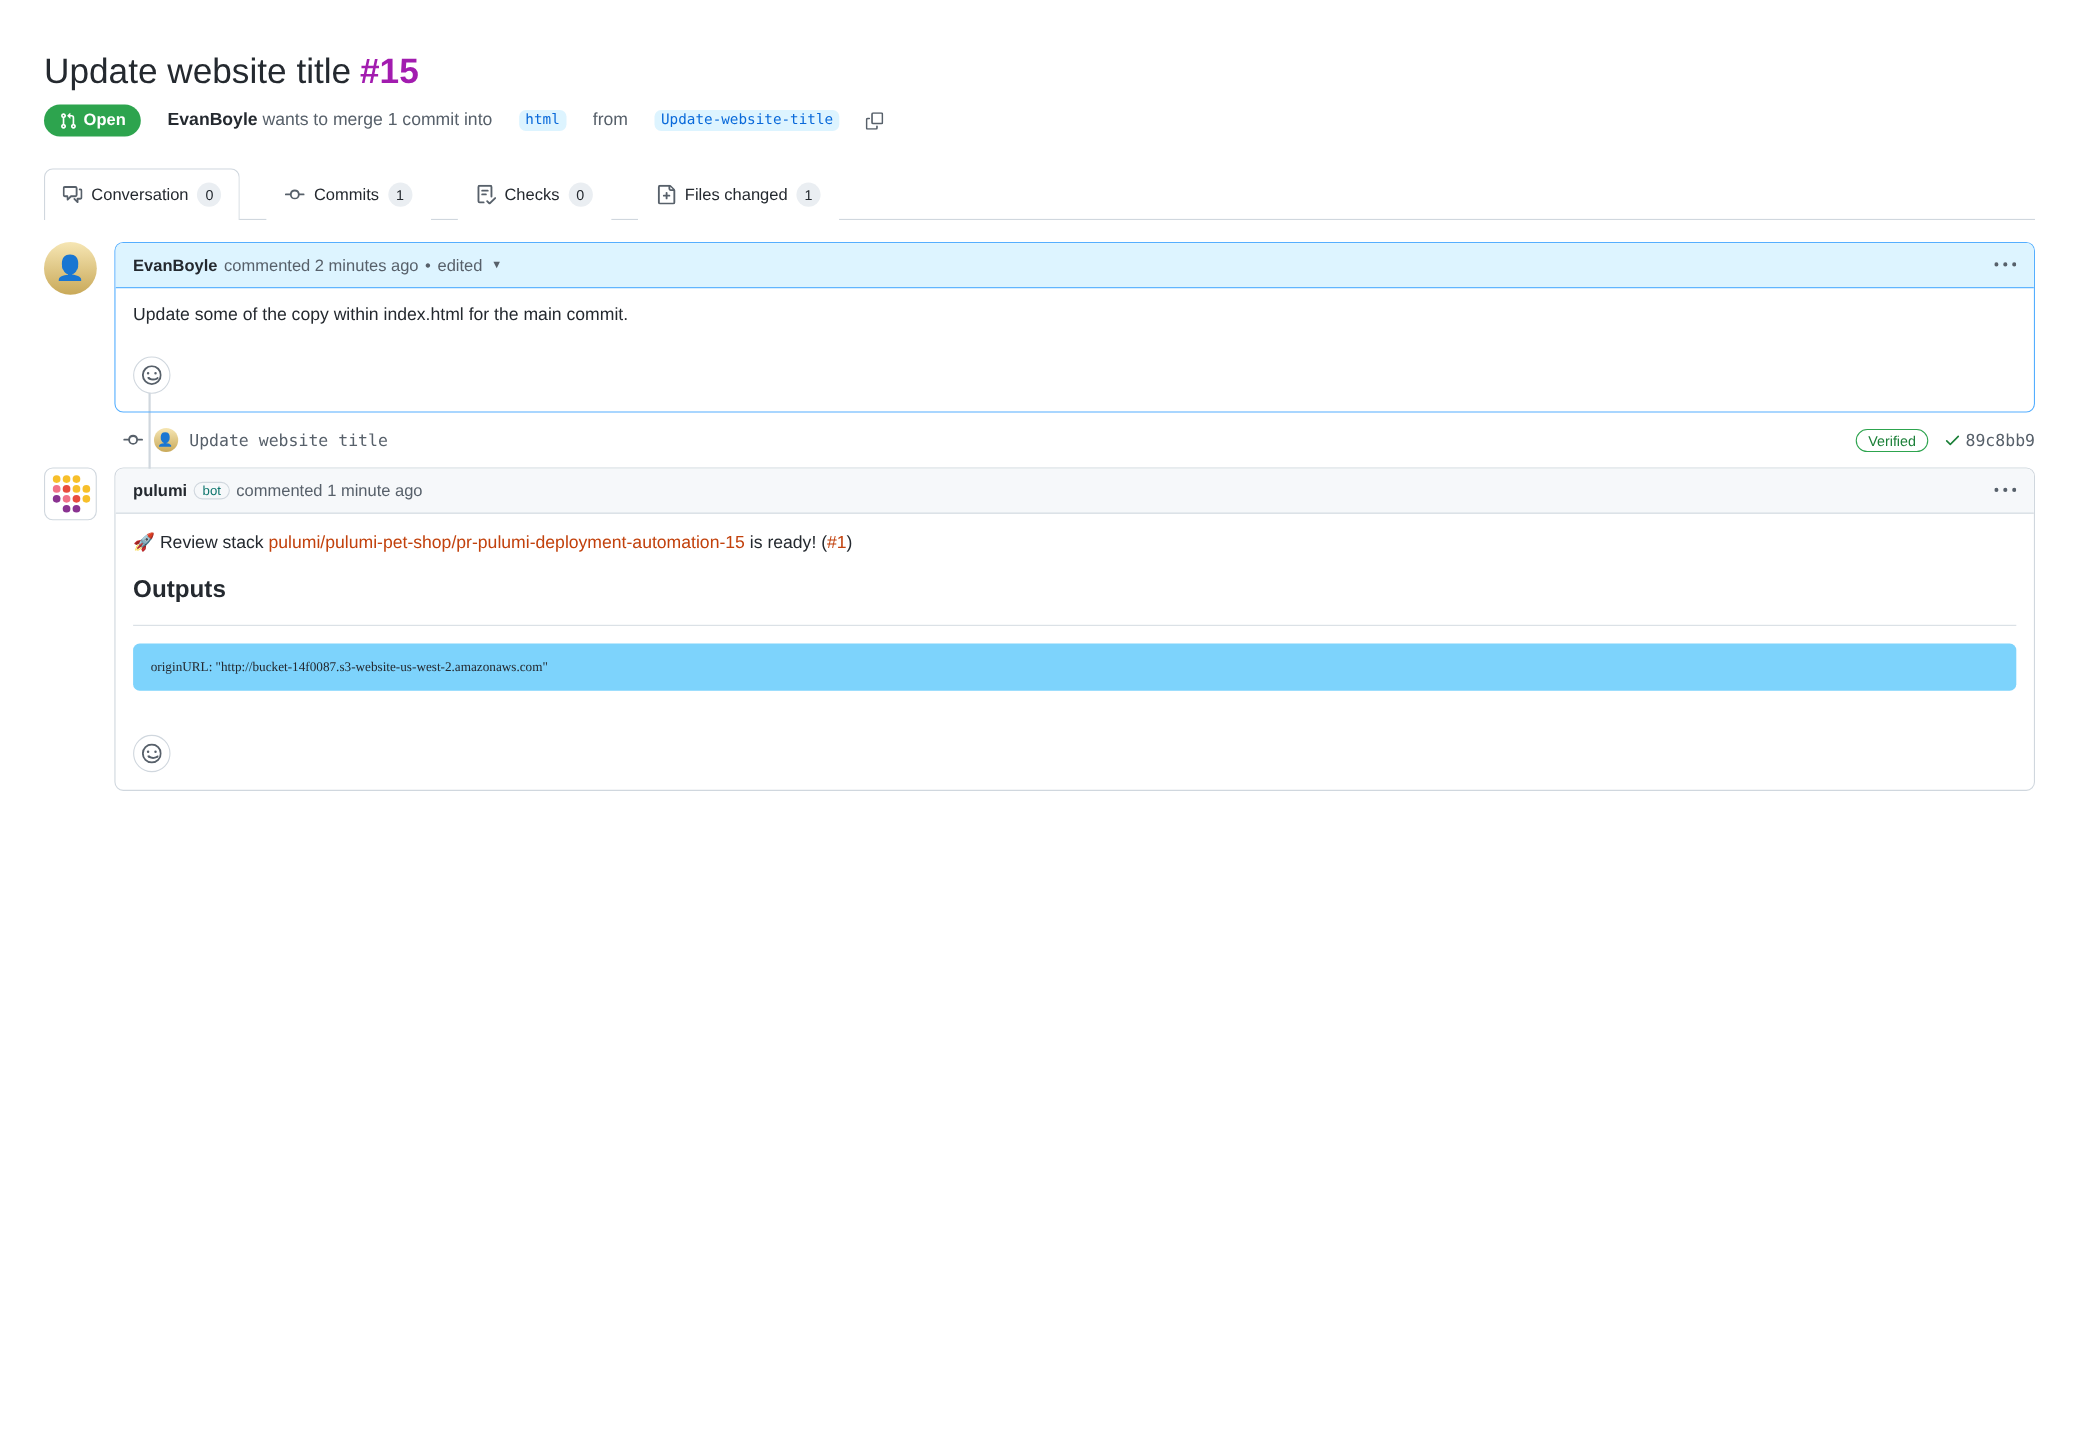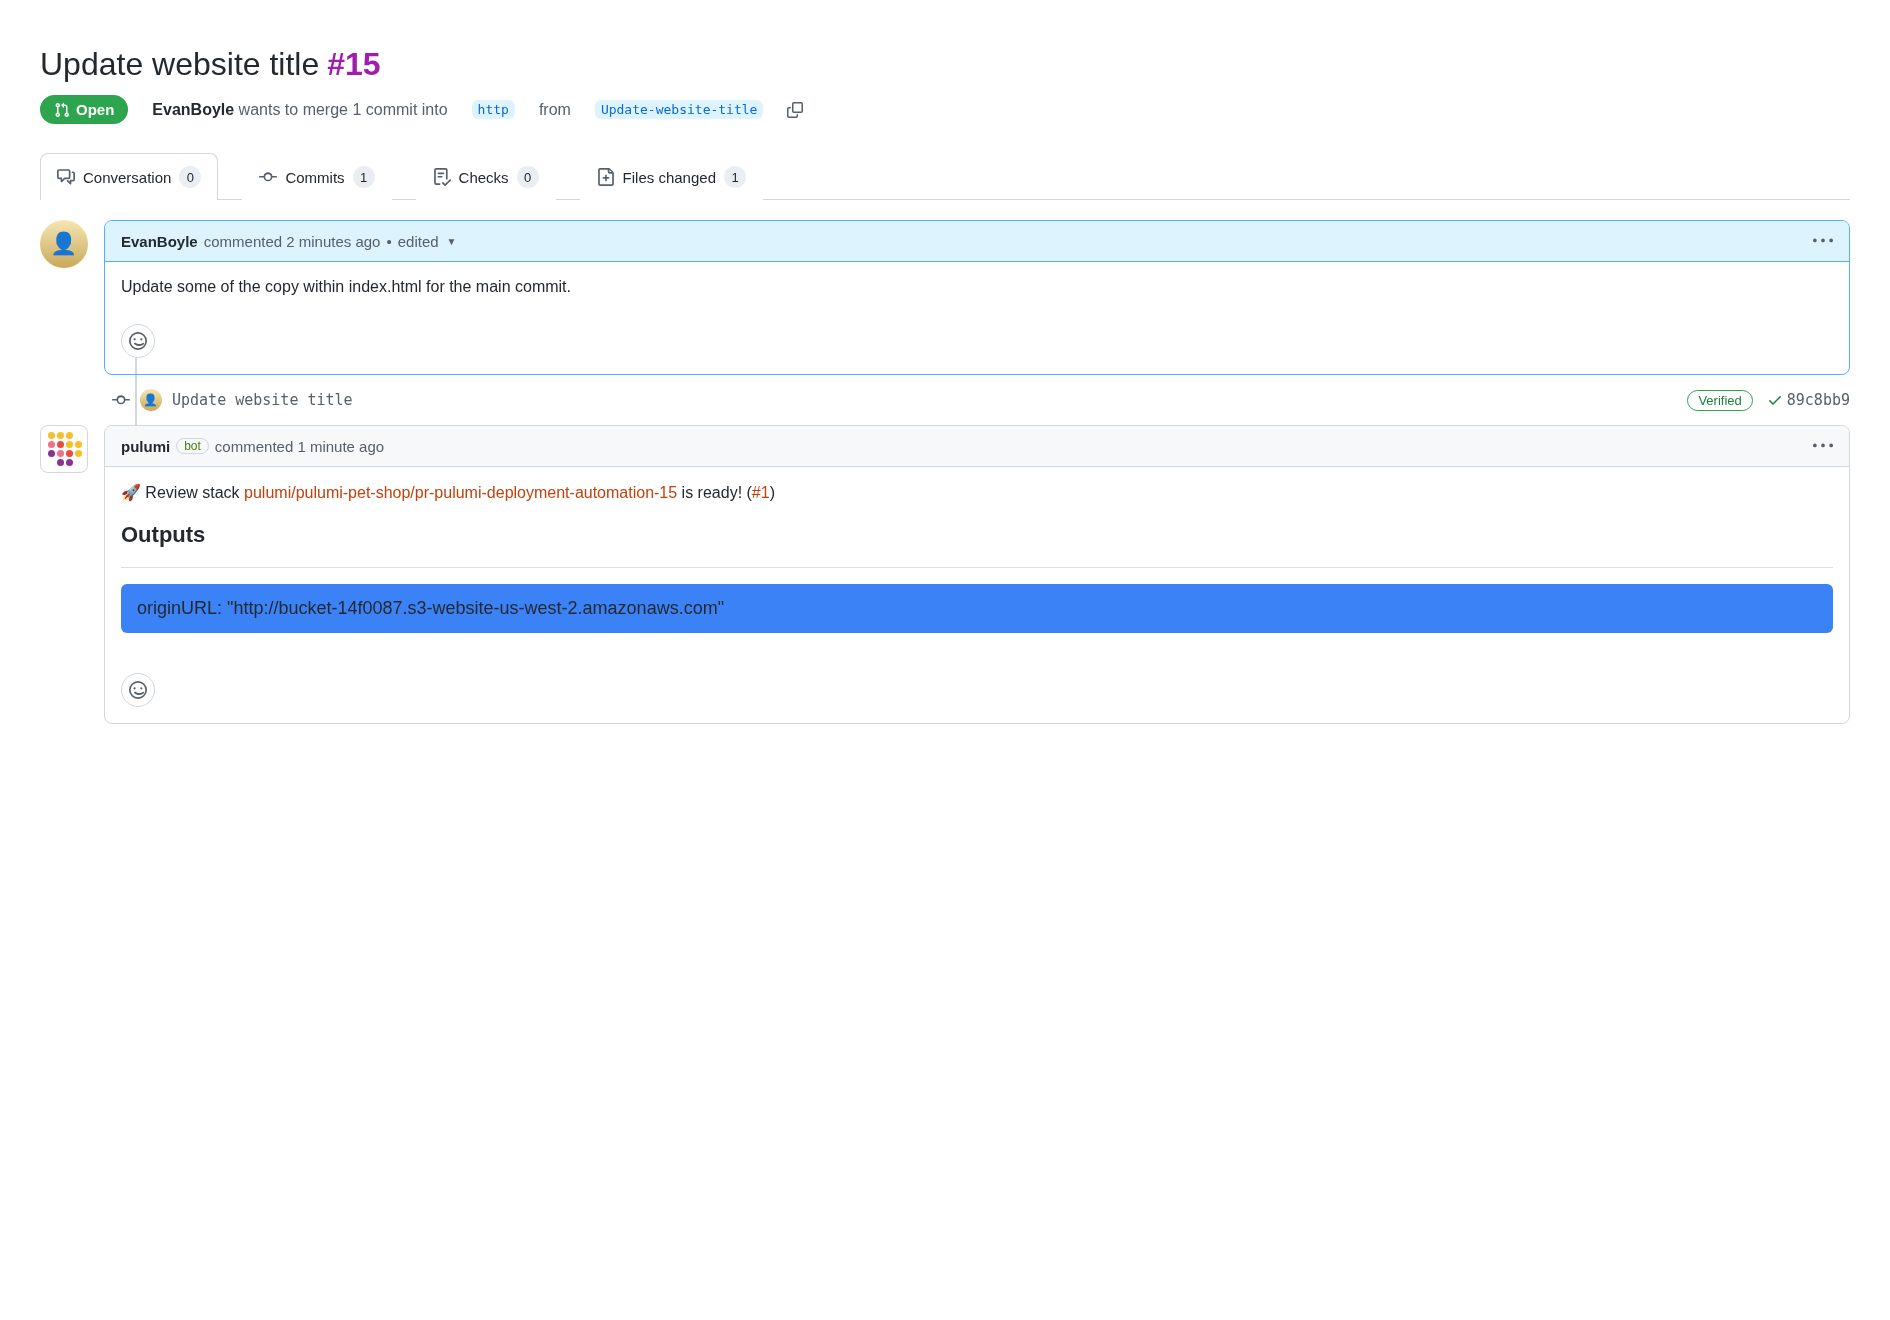--- a/index.html
+++ b/index.html
@@ -107,27 +107,27 @@
   .commit-row .dot svg { width:18px; height:18px; fill: #57606a; }
   .commit-title { font-family: ui-monospace, SFMono-Regular, Menlo, monospace; color:#57606a; }
   .commit-right { margin-left: auto; display:flex; align-items:center; gap:14px;}
   .verified {
     border:1px solid #2da44e; color:#1a7f37; border-radius: 999px; padding: 2px 10px; font-size: 13px;
   }
   .sha { font-family: ui-monospace, SFMono-Regular, Menlo, monospace; color:#57606a; display:flex; align-items:center; gap:4px;}
   .check { width:16px; height:16px; fill:#1a7f37; }
 
   .bot-label {
-    border: 1px solid #d0d7de; border-radius: 999px; padding: 0 7px; font-size: 12px; color:#4d7c0f;
+    border: 1px solid #d0d7de; border-radius: 999px; padding: 0 7px; font-size: 12px; color:#0f766e;
   }
   .link { color: #c2410c; text-decoration: none; }
   h2.outputs { font-size: 22px; font-weight: 600; border-bottom:1px solid #d8dee4; padding-bottom:19px; margin: 20px 0 16px; }
   pre.code {
-    background:#3b82f6; border-radius:6px; padding: 14px 16px;
-    font-family: Liberation Sans, sans-serif; font-size: 18px; color:#24292f;
+    background:#7dd3fc; border-radius:6px; padding: 14px 16px;
+    font-family: Liberation Serif, serif; font-size: 12px; color:#24292f;
     overflow-x:auto; margin-bottom: 24px;
   }
   .pulumi-logo {
     display:grid; grid-template-columns: repeat(4, 6px); grid-template-rows: repeat(4, 6px);
     gap: 3px; transform: rotate(0deg);
     width:48px; height:48px; padding: 7px;
   }
   .pulumi-logo span { width:7px; height:7px; border-radius:50%; }
   .c-y{ background:#f7bf2a;} .c-p{ background:#8a3391;} .c-r{ background:#e84c3d;} .c-s{ background:#f17288;}
 </style>
@@ -143,21 +143,21 @@
   <span class="state-badge">
     <svg viewBox="0 0 16 16" width="16" height="16">
         <path d="M1.5 3.25a2.25 2.25 0 1 1 3 2.122v5.256a2.251 2.251 0 1 1-1.5 0V5.372A2.25 2.25 0 0 1 1.5 3.25Zm5.677-.177L9.573.677A.25.25 0 0 1 10 .854V2.5h1A2.5 2.5 0 0 1 13.5 5v5.628a2.251 2.251 0 1 1-1.5 0V5a1 1 0 0 0-1-1h-1v1.646a.25.25 0 0 1-.427.177L7.177 3.427a.25.25 0 0 1 0-.354ZM3.75 2.5a.75.75 0 1 0 0 1.5.75.75 0 0 0 0-1.5Zm0 9.5a.75.75 0 1 0 0 1.5.75.75 0 0 0 0-1.5Zm8.25.75a.75.75 0 1 0 1.5 0 .75.75 0 0 0-1.5 0Z"></path>
       </svg>
     <span>Open</span>
   </span>
   <span>
     <span class="author-strong">EvanBoyle</span>
     <span>wants to merge 1 commit into</span>
   </span>
-  <span class="branch-chip">http</span>
+  <span class="branch-chip">html</span>
   <span>from</span>
   <span class="branch-chip">Update-website-title</span>
   <svg class="copy-icon" viewBox="0 0 16 16">
       <path d="M0 6.75A1.75 1.75 0 0 1 1.75 5h1.5a.75.75 0 0 1 0 1.5h-1.5a.25.25 0 0 0-.25.25v7.5c0 .138.112.25.25.25h7.5a.25.25 0 0 0 .25-.25v-1.5a.75.75 0 0 1 1.5 0v1.5A1.75 1.75 0 0 1 9.25 16h-7.5A1.75 1.75 0 0 1 0 14.25Zm5-5A1.75 1.75 0 0 1 6.75 0h7.5A1.75 1.75 0 0 1 16 1.75v7.5A1.75 1.75 0 0 1 14.25 11h-7.5A1.75 1.75 0 0 1 5 9.25Zm1.75-.25a.25.25 0 0 0-.25.25v7.5c0 .138.112.25.25.25h7.5a.25.25 0 0 0 .25-.25v-7.5a.25.25 0 0 0-.25-.25Z"></path>
     </svg>
 </div>
 
 <div class="tabs">
   <div class="tab active">
     <svg viewBox="0 0 16 16">

